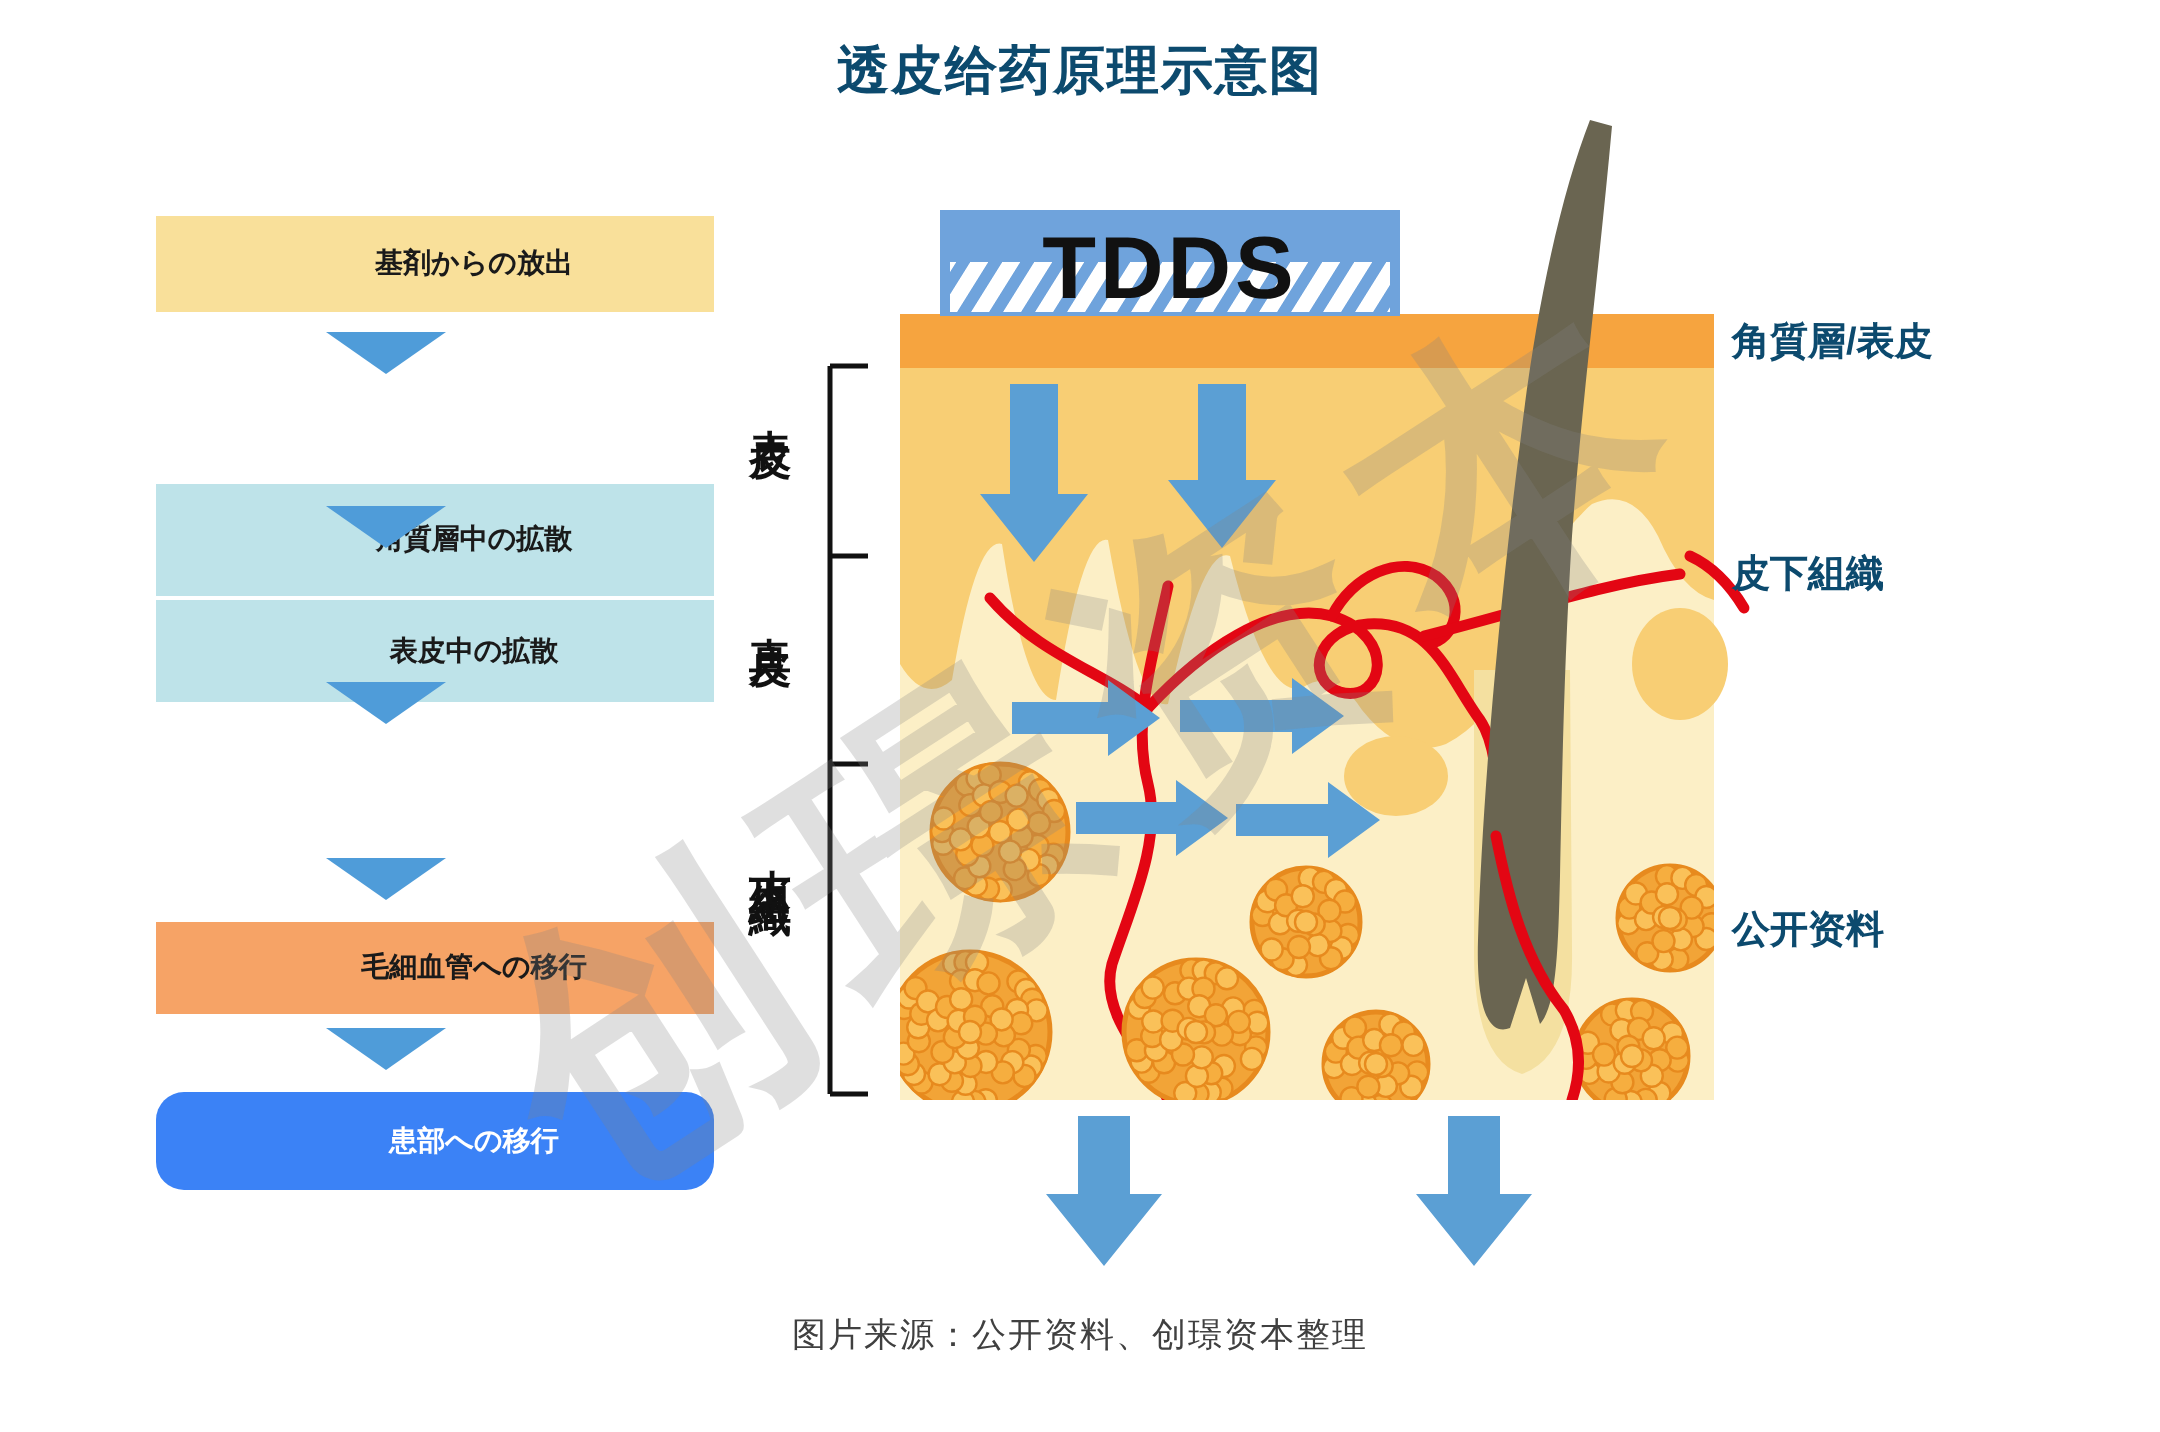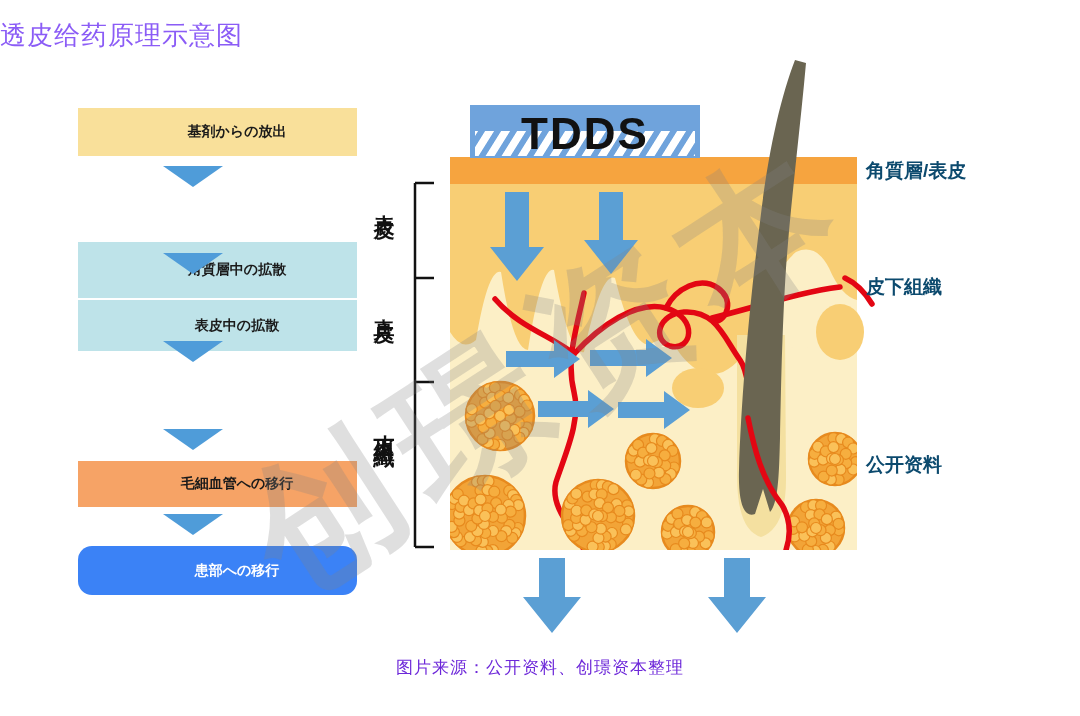--- a/index.html
+++ b/index.html
@@ -2,41 +2,41 @@
 <html><head>
 <meta charset="utf-8">
 <style>
   html,body{margin:0;padding:0;background:#ffffff;}
   #canvas{
     position:relative;width:1080px;height:716px;background:#ffffff;overflow:hidden;
     font-family:"Liberation Sans", sans-serif;color:#1a1a1a;
   }
   .abs{position:absolute;}
   
-  #title{left:0;right:0;top:18px;text-align:left;font-size:26px;font-weight:normal;letter-spacing:1px;color:#8b5cf6;}
+  #title{left:0;right:0;top:18px;text-align:center;font-size:26px;font-weight:bold;letter-spacing:1px;color:#0c4a6e;}
   
   .step{left:78px;width:240px;display:flex;align-items:center;justify-content:center;
         font-size:14px;font-weight:bold;color:#1a1a1a;white-space:nowrap;padding-left:39px;}
   .step.yellow{background:#F9E09A;}
   .step.blue{background:#BEE3E9;}
   .step.orange{background:#F6A366;}
   .step.red{background:#3b82f6;color:#ffffff;border-radius:14px;}
   .flow-tri{width:0;height:0;border-left:30px solid transparent;border-right:30px solid transparent;
             border-top:21px solid #4F9CD9;left:163px;}
   
   .vlabel{writing-mode:vertical-rl;text-orientation:upright;font-size:21px;font-weight:bold;
           letter-spacing:4px;color:#111;left:370px;}
   
   .rlabel{left:866px;font-size:19px;font-weight:bold;color:#0c4a6e;white-space:nowrap;}
   
   #watermark{left:170px;top:110px;width:760px;height:520px;display:flex;align-items:center;justify-content:center;
              transform:rotate(-33deg);font-size:150px;font-weight:bold;letter-spacing:20px;
              color:rgba(130,130,130,0.26);white-space:nowrap;pointer-events:none;z-index:5;}
   
-  #source{left:0;right:0;top:656px;text-align:center;font-size:17px;color:#6d28d9;letter-spacing:1px;}
+  #source{left:0;right:0;top:656px;text-align:center;font-size:17px;color:#404040;letter-spacing:1px;}
   .lbl-layer{z-index:10;}
 </style>
 </head>
 <body>
 
 <div id="canvas">
 
   <div id="title" class="abs">透皮给药原理示意图</div>
 
   <div id="watermark" class="abs">创璟资本</div>

